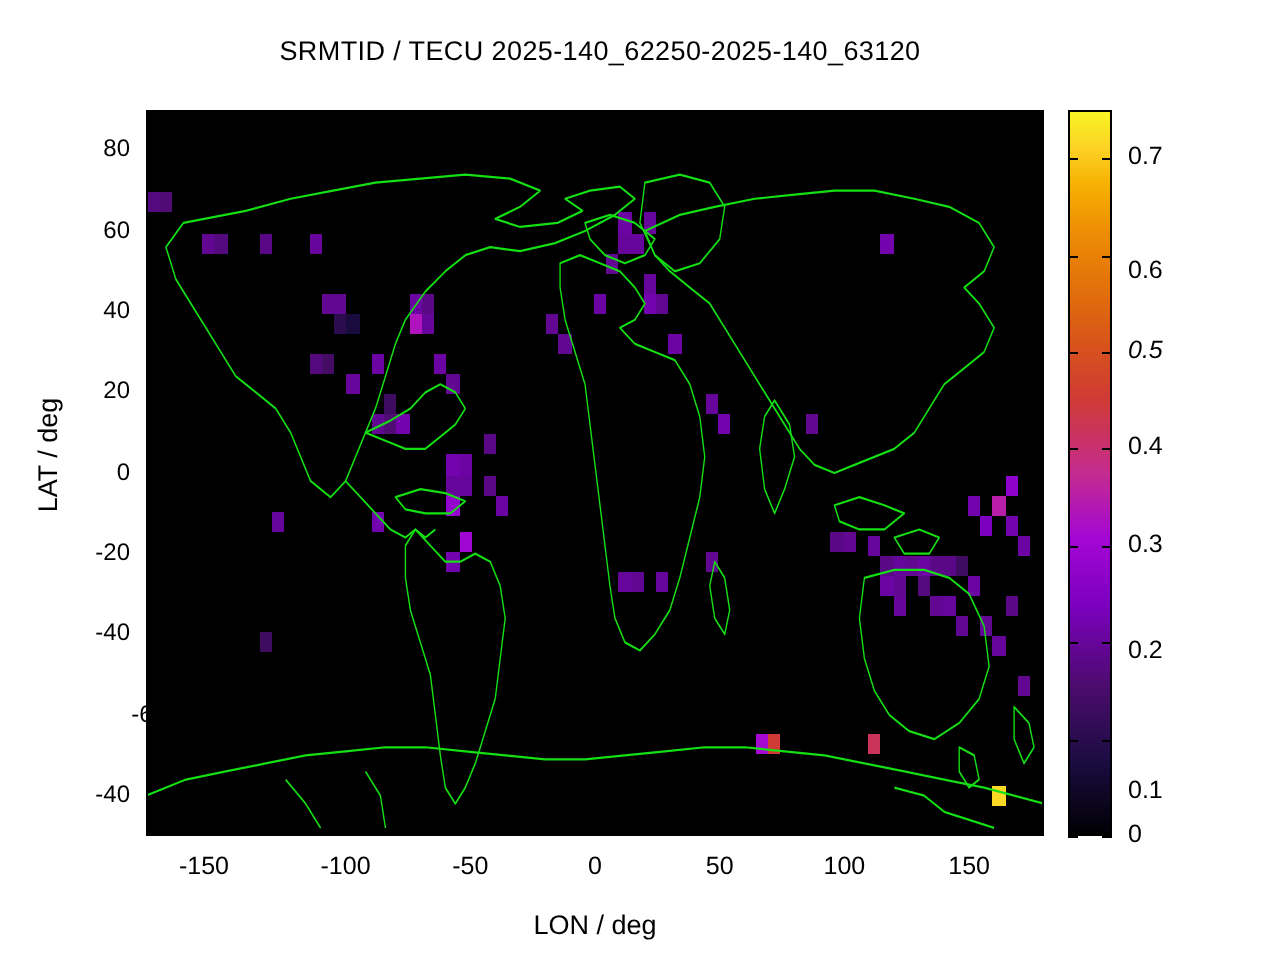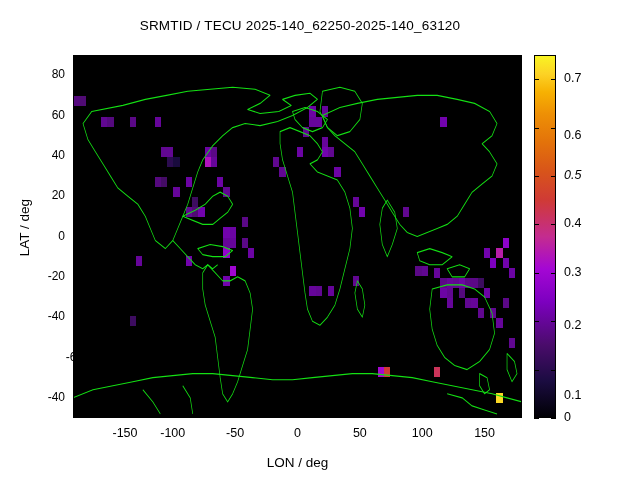--- a/index.html
+++ b/index.html
@@ -208,21 +208,21 @@
   </div>
   <div id="plotborder"></div>
 
   <div id="ylabel">LAT / deg</div>
   <div id="xlabel">LON / deg</div>
 
   <div id="cbar"></div>
 
 <div class="tick xt" style="left: 110.417px; top: 413px;"></div>
     <div class="tick xt" style="left: 110.417px; top: 55px;"></div>
-    <div class="xtl" style="left: 95px; top: 426px; text-align: center;">-150</div>
+    <div class="xtl" style="left: 72px; top: 426px; text-align: center;">-150</div>
     <div class="tick xt" style="left: 172.778px; top: 413px;"></div>
     <div class="tick xt" style="left: 172.778px; top: 55px;"></div>
     <div class="xtl" style="left: 142.778px; top: 426px;">-100</div>
     <div class="tick xt" style="left: 235.139px; top: 413px;"></div>
     <div class="tick xt" style="left: 235.139px; top: 55px;"></div>
     <div class="xtl" style="left: 205.139px; top: 426px;">-50</div>
     <div class="tick xt" style="left: 297.5px; top: 413px;"></div>
     <div class="tick xt" style="left: 297.5px; top: 55px;"></div>
     <div class="xtl" style="left: 267.5px; top: 426px;">0</div>
     <div class="tick xt" style="left: 359.861px; top: 413px;"></div>

